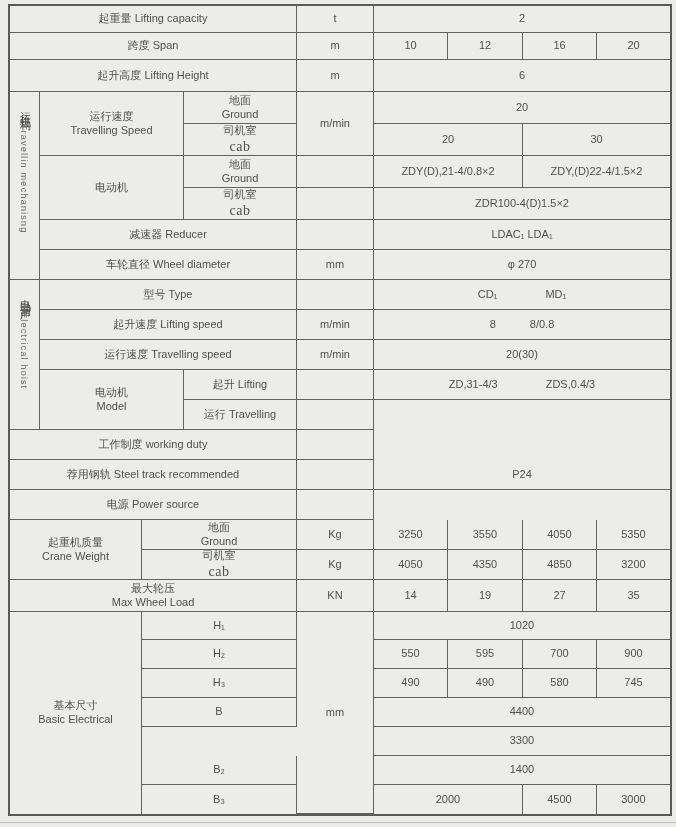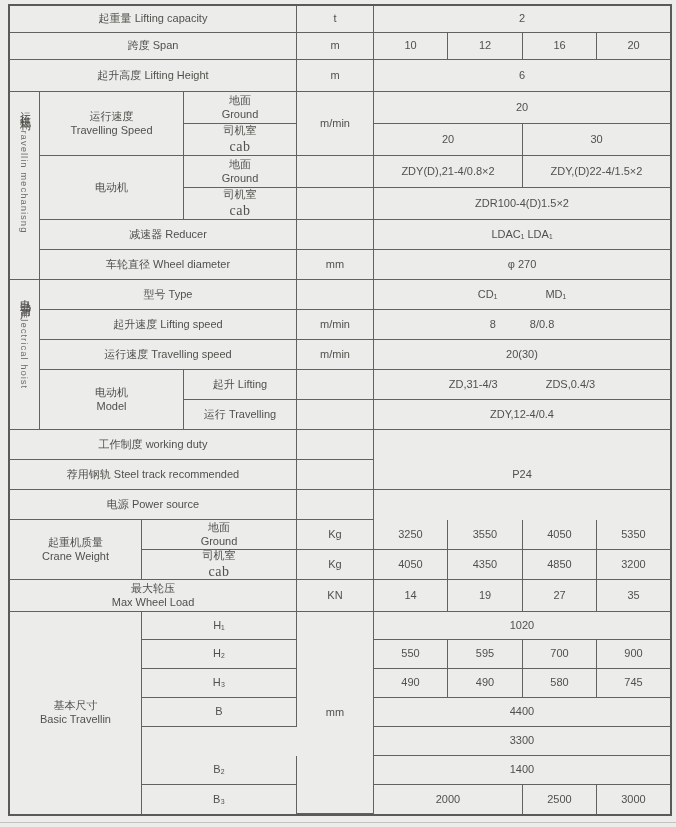--- a/index.html
+++ b/index.html
@@ -142,21 +142,20 @@
     <span class="en">Model</span>
   </div>
   <div class="cell" style="grid-area:13/4/14/5">起升 Lifting</div>
   <div class="cell" style="grid-area:13/5/14/6"></div>
   <div class="cell nr pair-wide" style="grid-area:13/6/14/10">
     <span>ZD,31-4/3</span>
     <span>ZDS,0.4/3</span>
   </div>
   <div class="cell" style="grid-area:14/4/15/5">运行 Travelling</div>
   <div class="cell" style="grid-area:14/5/15/6"></div>
-  <div class="cell nr" style="grid-area:14/6/15/10">ZDY,12-4/0.4</div>
 
   <div class="cell" style="grid-area:15/1/16/5">工作制度 working duty</div>
   <div class="cell" style="grid-area:15/5/16/6"></div>
 
   <div class="cell" style="grid-area:16/1/17/5">荐用钢轨 Steel track recommended</div>
   <div class="cell" style="grid-area:16/5/17/6"></div>
   <div class="cell nr" style="grid-area:16/6/17/10">P24</div>
 
   <div class="cell" style="grid-area:17/1/18/5">电源 Power source</div>
   <div class="cell" style="grid-area:17/5/18/6"></div>
@@ -190,21 +189,21 @@
     <span class="en">Max Wheel Load</span>
   </div>
   <div class="cell" style="grid-area:20/5/21/6">KN</div>
   <div class="cell" style="grid-area:20/6/21/7">14</div>
   <div class="cell" style="grid-area:20/7/21/8">19</div>
   <div class="cell" style="grid-area:20/8/21/9">27</div>
   <div class="cell nr" style="grid-area:20/9/21/10">35</div>
 
   <div class="cell stack nb" style="grid-area:21/1/28/3">
     <span>基本尺寸</span>
-    <span class="en">Basic Travellin</span>
+    <span class="en">Basic Electrical</span>
   </div>
   <div class="cell" style="grid-area:21/5/28/6">mm</div>
 
   <div class="cell" style="grid-area:21/3/22/5">H₁</div>
   <div class="cell nr" style="grid-area:21/6/22/10">1020</div>
 
   <div class="cell" style="grid-area:22/3/23/5">H₂</div>
   <div class="cell" style="grid-area:22/6/23/7">550</div>
   <div class="cell" style="grid-area:22/7/23/8">595</div>
   <div class="cell" style="grid-area:22/8/23/9">700</div>
@@ -219,18 +218,18 @@
   <div class="cell" style="grid-area:24/3/25/5">B</div>
   <div class="cell nr" style="grid-area:24/6/25/10">4400</div>
 
   <div class="cell nr" style="grid-area:25/6/26/10">3300</div>
 
   <div class="cell" style="grid-area:26/3/27/5">B₂</div>
   <div class="cell nr" style="grid-area:26/6/27/10">1400</div>
 
   <div class="cell nb" style="grid-area:27/3/28/5">B₃</div>
   <div class="cell nb" style="grid-area:27/6/28/8">2000</div>
-  <div class="cell nb" style="grid-area:27/8/28/9">2500</div>
+  <div class="cell nb" style="grid-area:27/8/28/9">4500</div>
   <div class="cell nr nb" style="grid-area:27/9/28/10">3000</div>
 
 </div>
 
 <div class="bottom-rule"></div>
 
 </body></html>

